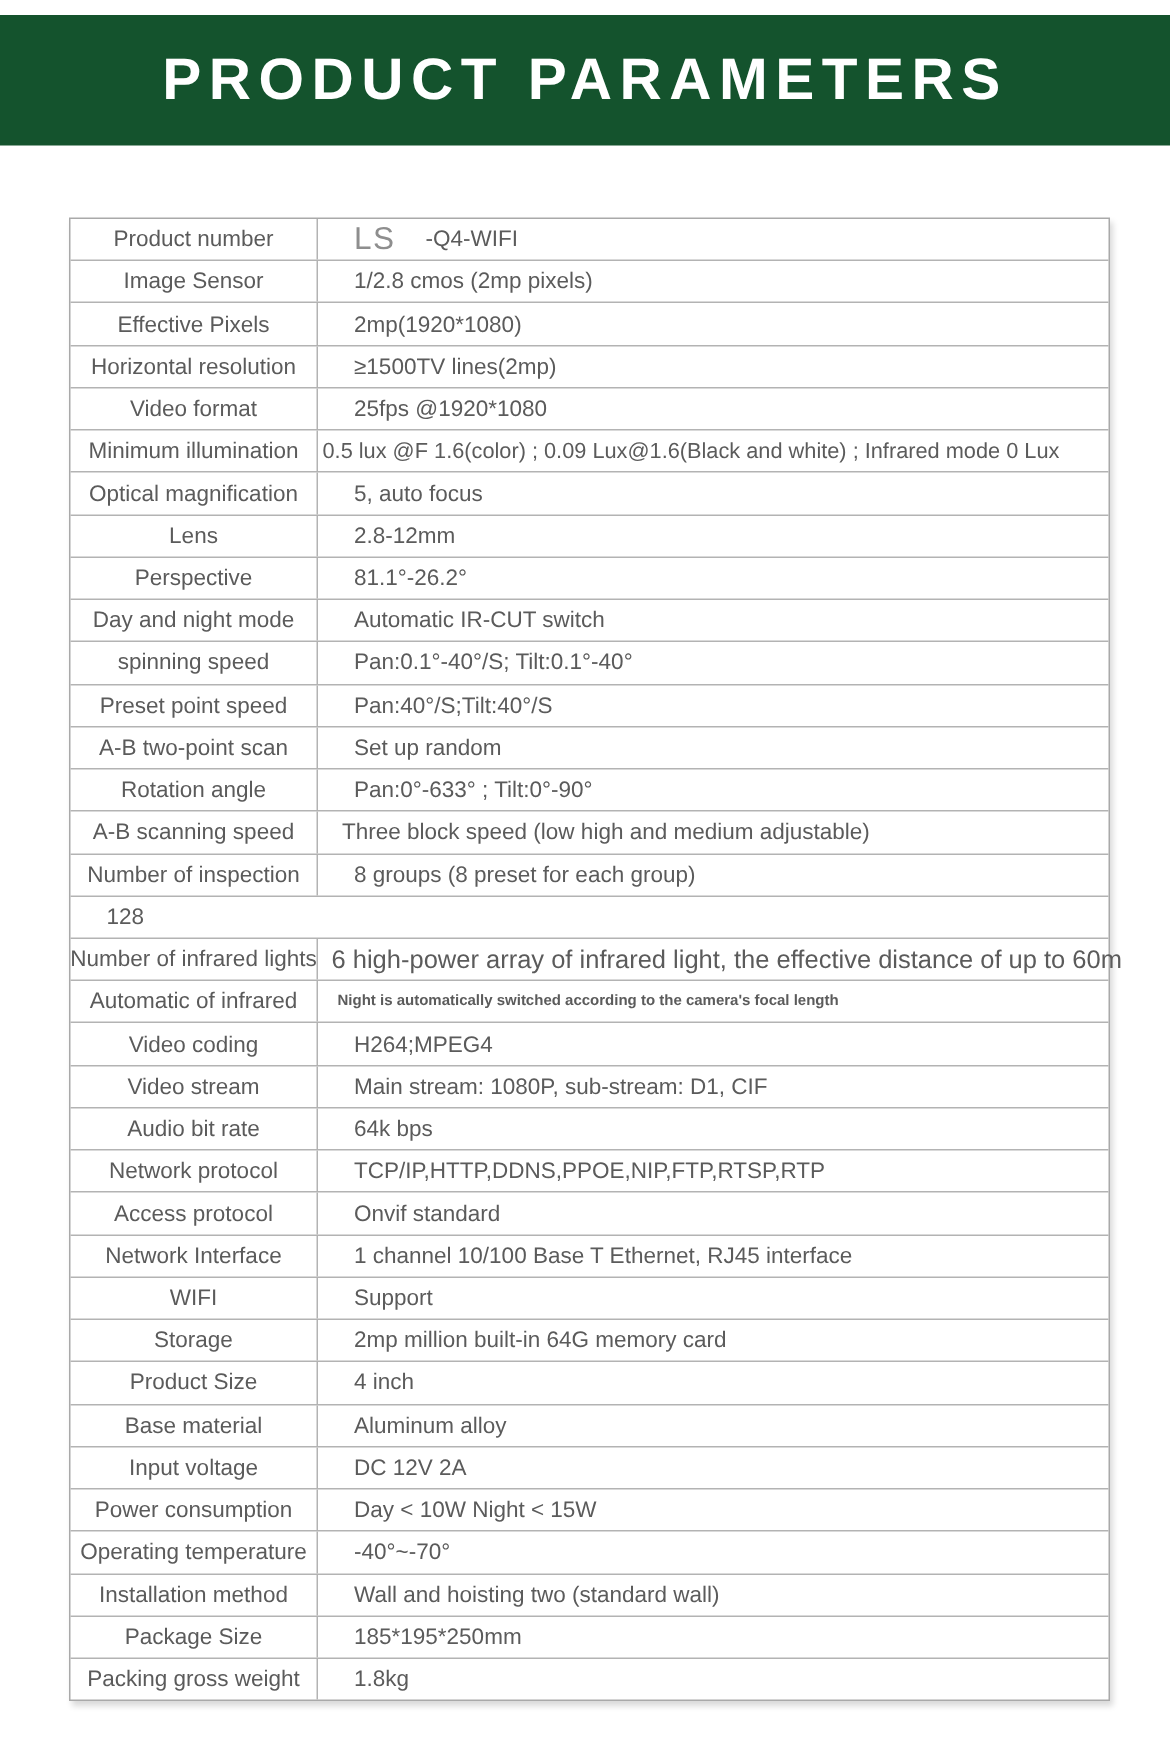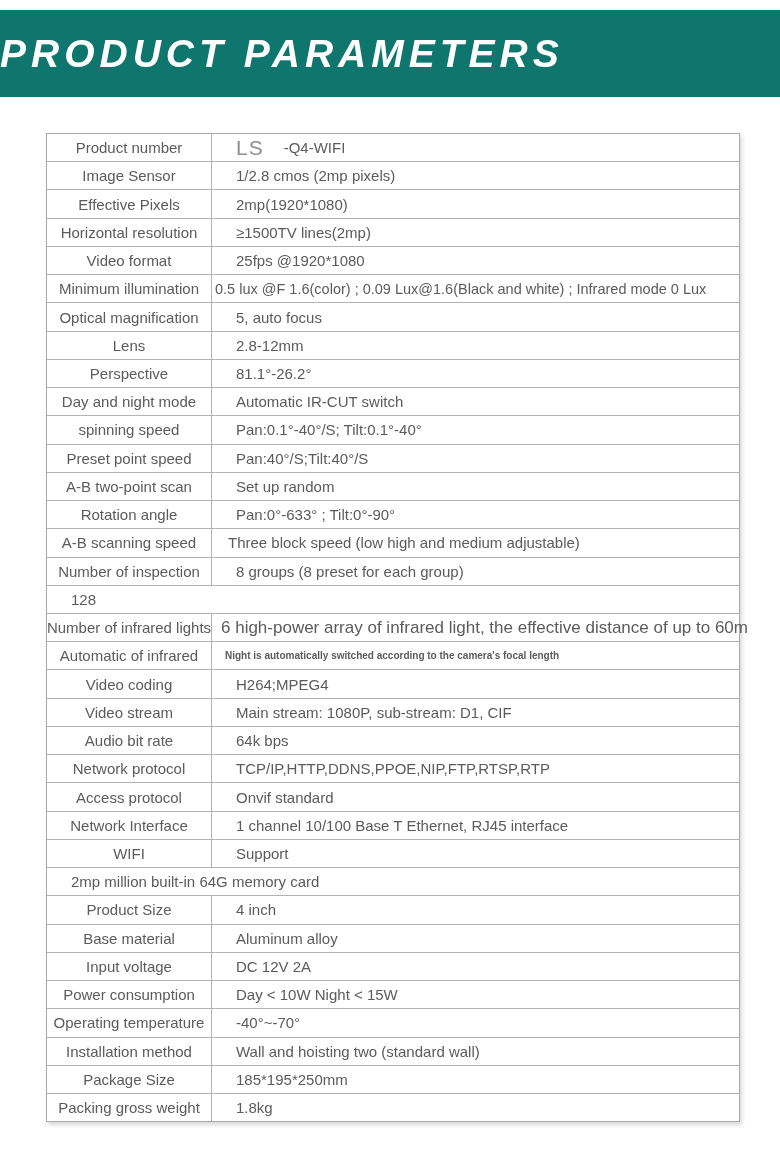--- a/index.html
+++ b/index.html
@@ -15,36 +15,36 @@
     background: #ffffff;
     overflow: hidden;
   }
   
   .banner {
     position: absolute;
     top: 10px;
     left: 0;
     width: 780px;
     height: 87px;
-    background: #0f766e;
+    background: #14532d;
     display: flex;
     align-items: center;
-    font-style: italic;
+    justify-content: center;
   }
   .banner-title {
     color: #ffffff;
     font-size: 39px;
     font-weight: bold;
     letter-spacing: 5px;
     white-space: nowrap;
   }
   
   .spec-table {
     position: absolute;
-    top: 133px;
+    top: 145px;
     left: 46px;
     width: 694px;
     height: 989px;
     border: 1px solid #a9a9a9;
     box-shadow: 2px 3px 4px rgba(0,0,0,0.15);
     display: flex;
     flex-direction: column;
     box-sizing: border-box;
     background: #ffffff;
     color: #5b5b5b;
@@ -226,20 +226,21 @@
       <div class="cell-label">Network Interface</div>
       <div class="cell-value">1 channel 10/100 Base T Ethernet, RJ45 interface</div>
     </div>
 
     <div class="row">
       <div class="cell-label">WIFI</div>
       <div class="cell-value">Support</div>
     </div>
 
     <div class="row">
+      <div class="cell-label">Storage</div>
       <div class="cell-value">2mp million built-in 64G memory card</div>
     </div>
 
     <div class="row">
       <div class="cell-label">Product Size</div>
       <div class="cell-value">4 inch</div>
     </div>
 
     <div class="row">
       <div class="cell-label">Base material</div>

